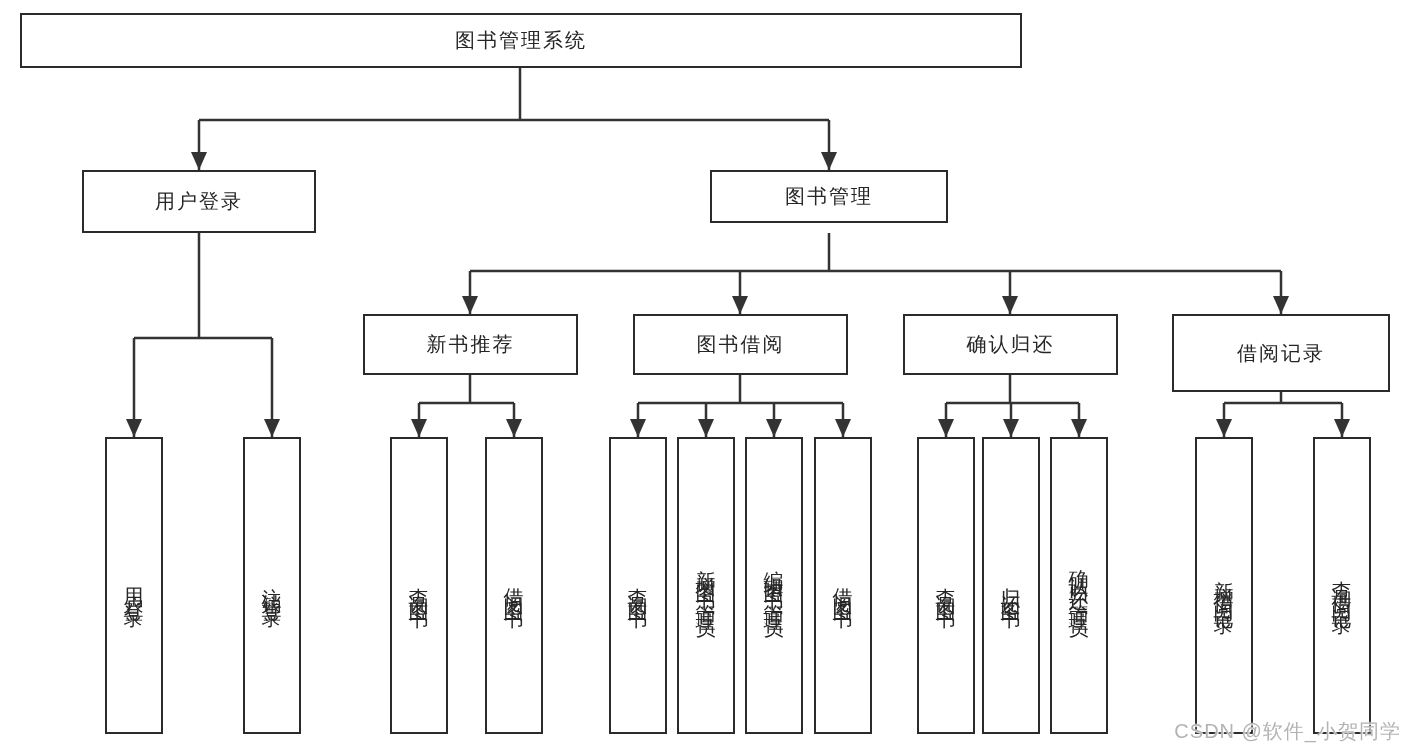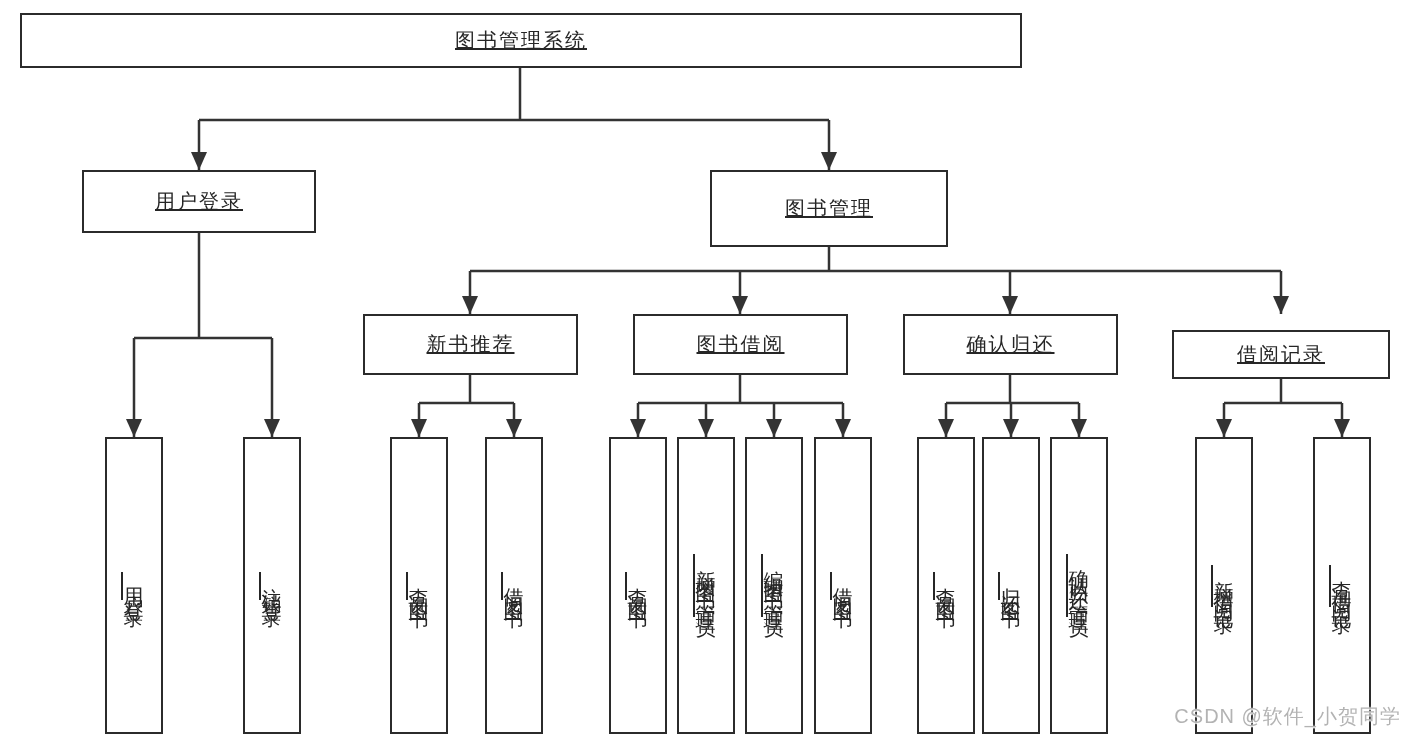--- a/index.html
+++ b/index.html
@@ -6,29 +6,28 @@
   .canvas{
     position:relative;width:1405px;height:747px;background:#ffffff;
     font-family:"Liberation Sans","DejaVu Sans",sans-serif;overflow:hidden;
   }
   svg.wires{position:absolute;left:0;top:0;z-index:0;}
   .node{
     position:absolute;z-index:1;background:#ffffff;
     border:2.5px solid #2b2b2b;box-sizing:border-box;
     display:flex;align-items:center;justify-content:center;
     color:#262626;
-    text-decoration:underline;
   }
   .node.h span{font-size:20px;letter-spacing:2px;white-space:nowrap;}
   .node.v span{
     writing-mode:vertical-rl;text-orientation:mixed;
     font-size:20px;letter-spacing:7px;line-height:1.1;
   }
   .watermark{
-    position:absolute;right:4px;bottom:17px;z-index:3;
+    position:absolute;right:4px;bottom:2px;z-index:3;
     font-size:20px;color:#b3b3b3;letter-spacing:1px;
     text-shadow:0 0 2px #ffffff,1px 1px 1px #ffffff;
     white-space:nowrap;
   }
 </style>
 </head>
 <body>
 
 <div class="canvas">
 
@@ -65,34 +64,34 @@
     </g>
   </svg>
 
   <div class="node h" style="left:20px;top:13px;width:1002px;height:55px">
     <span>图书管理系统</span>
   </div>
 
   <div class="node h" style="left:82px;top:170px;width:234px;height:63px">
     <span>用户登录</span>
   </div>
-  <div class="node h" style="left:710px;top:170px;width:238px;height:77px">
+  <div class="node h" style="left:710px;top:170px;width:238px;height:53px">
     <span>图书管理</span>
   </div>
 
   <div class="node h" style="left:633px;top:314px;width:215px;height:61px">
     <span>图书借阅</span>
   </div>
   <div class="node h" style="left:363px;top:314px;width:215px;height:61px">
     <span>新书推荐</span>
   </div>
   <div class="node h" style="left:903px;top:314px;width:215px;height:61px">
     <span>确认归还</span>
   </div>
-  <div class="node h" style="left:1172px;top:330px;width:218px;height:49px">
+  <div class="node h" style="left:1172px;top:314px;width:218px;height:78px">
     <span>借阅记录</span>
   </div>
 
   <div class="node v" style="left:105px;top:437px;width:58px;height:297px">
     <span>用户登录</span>
   </div>
   <div class="node v" style="left:243px;top:437px;width:58px;height:297px">
     <span>注销登录</span>
   </div>
 

